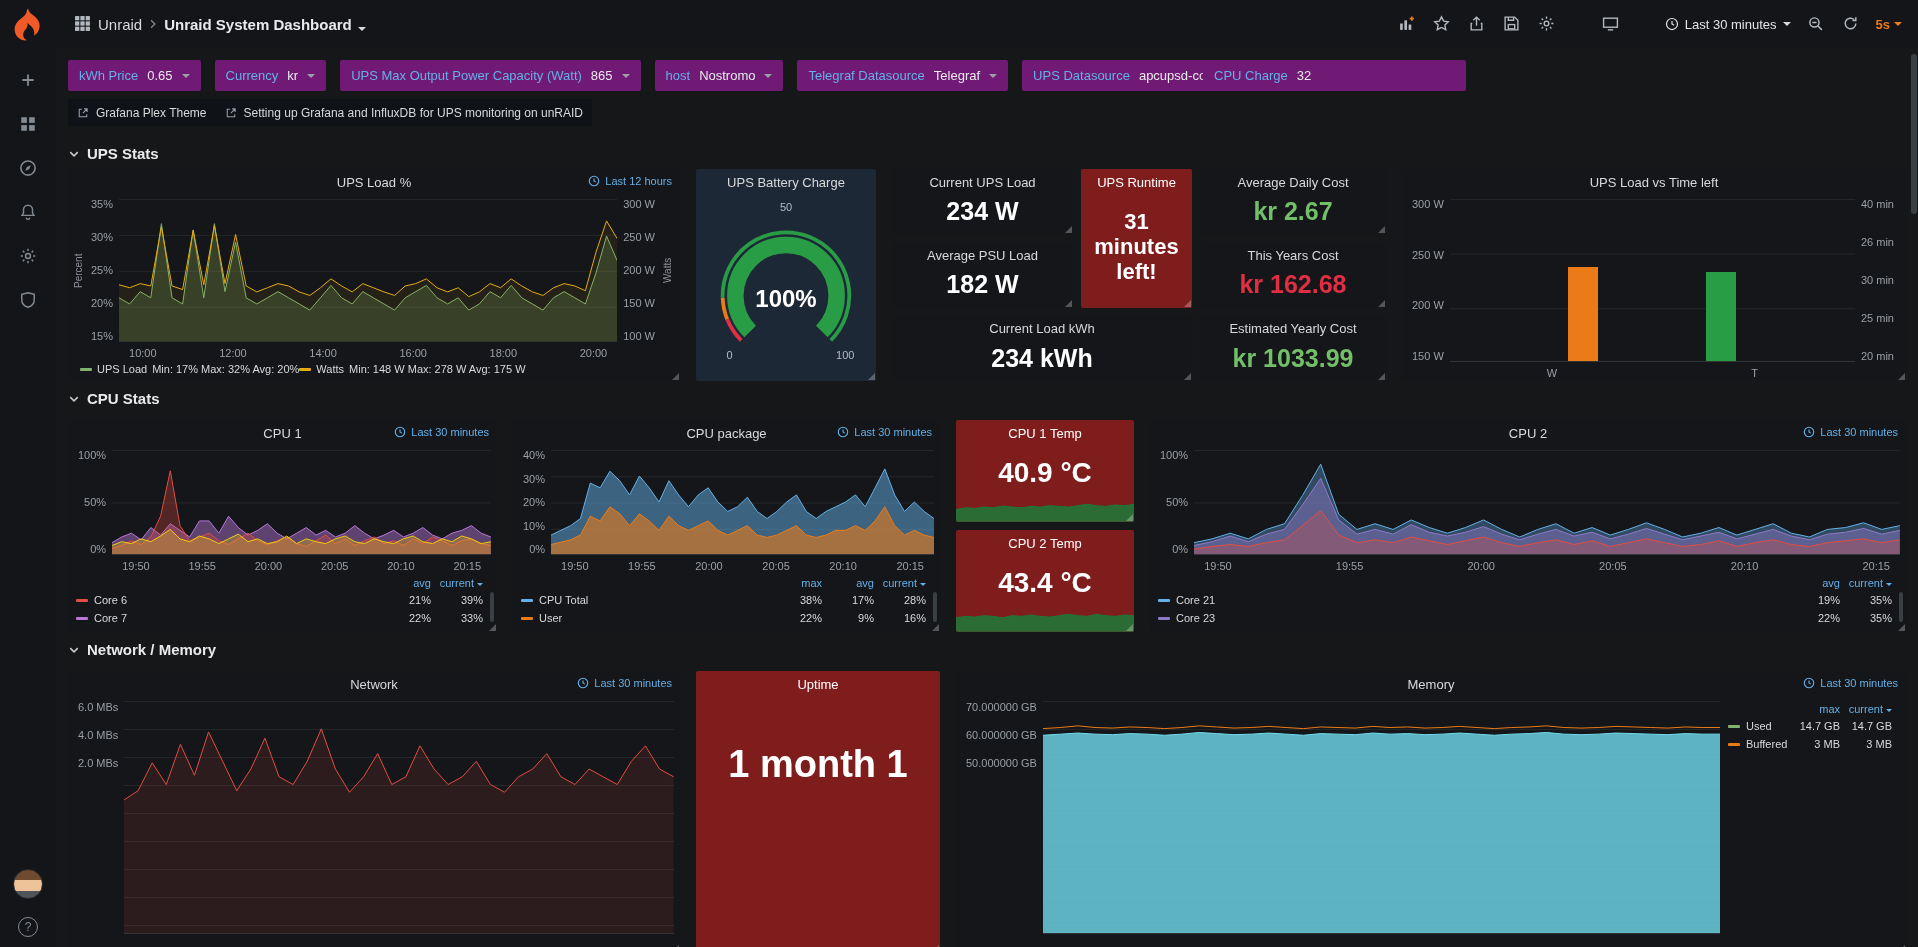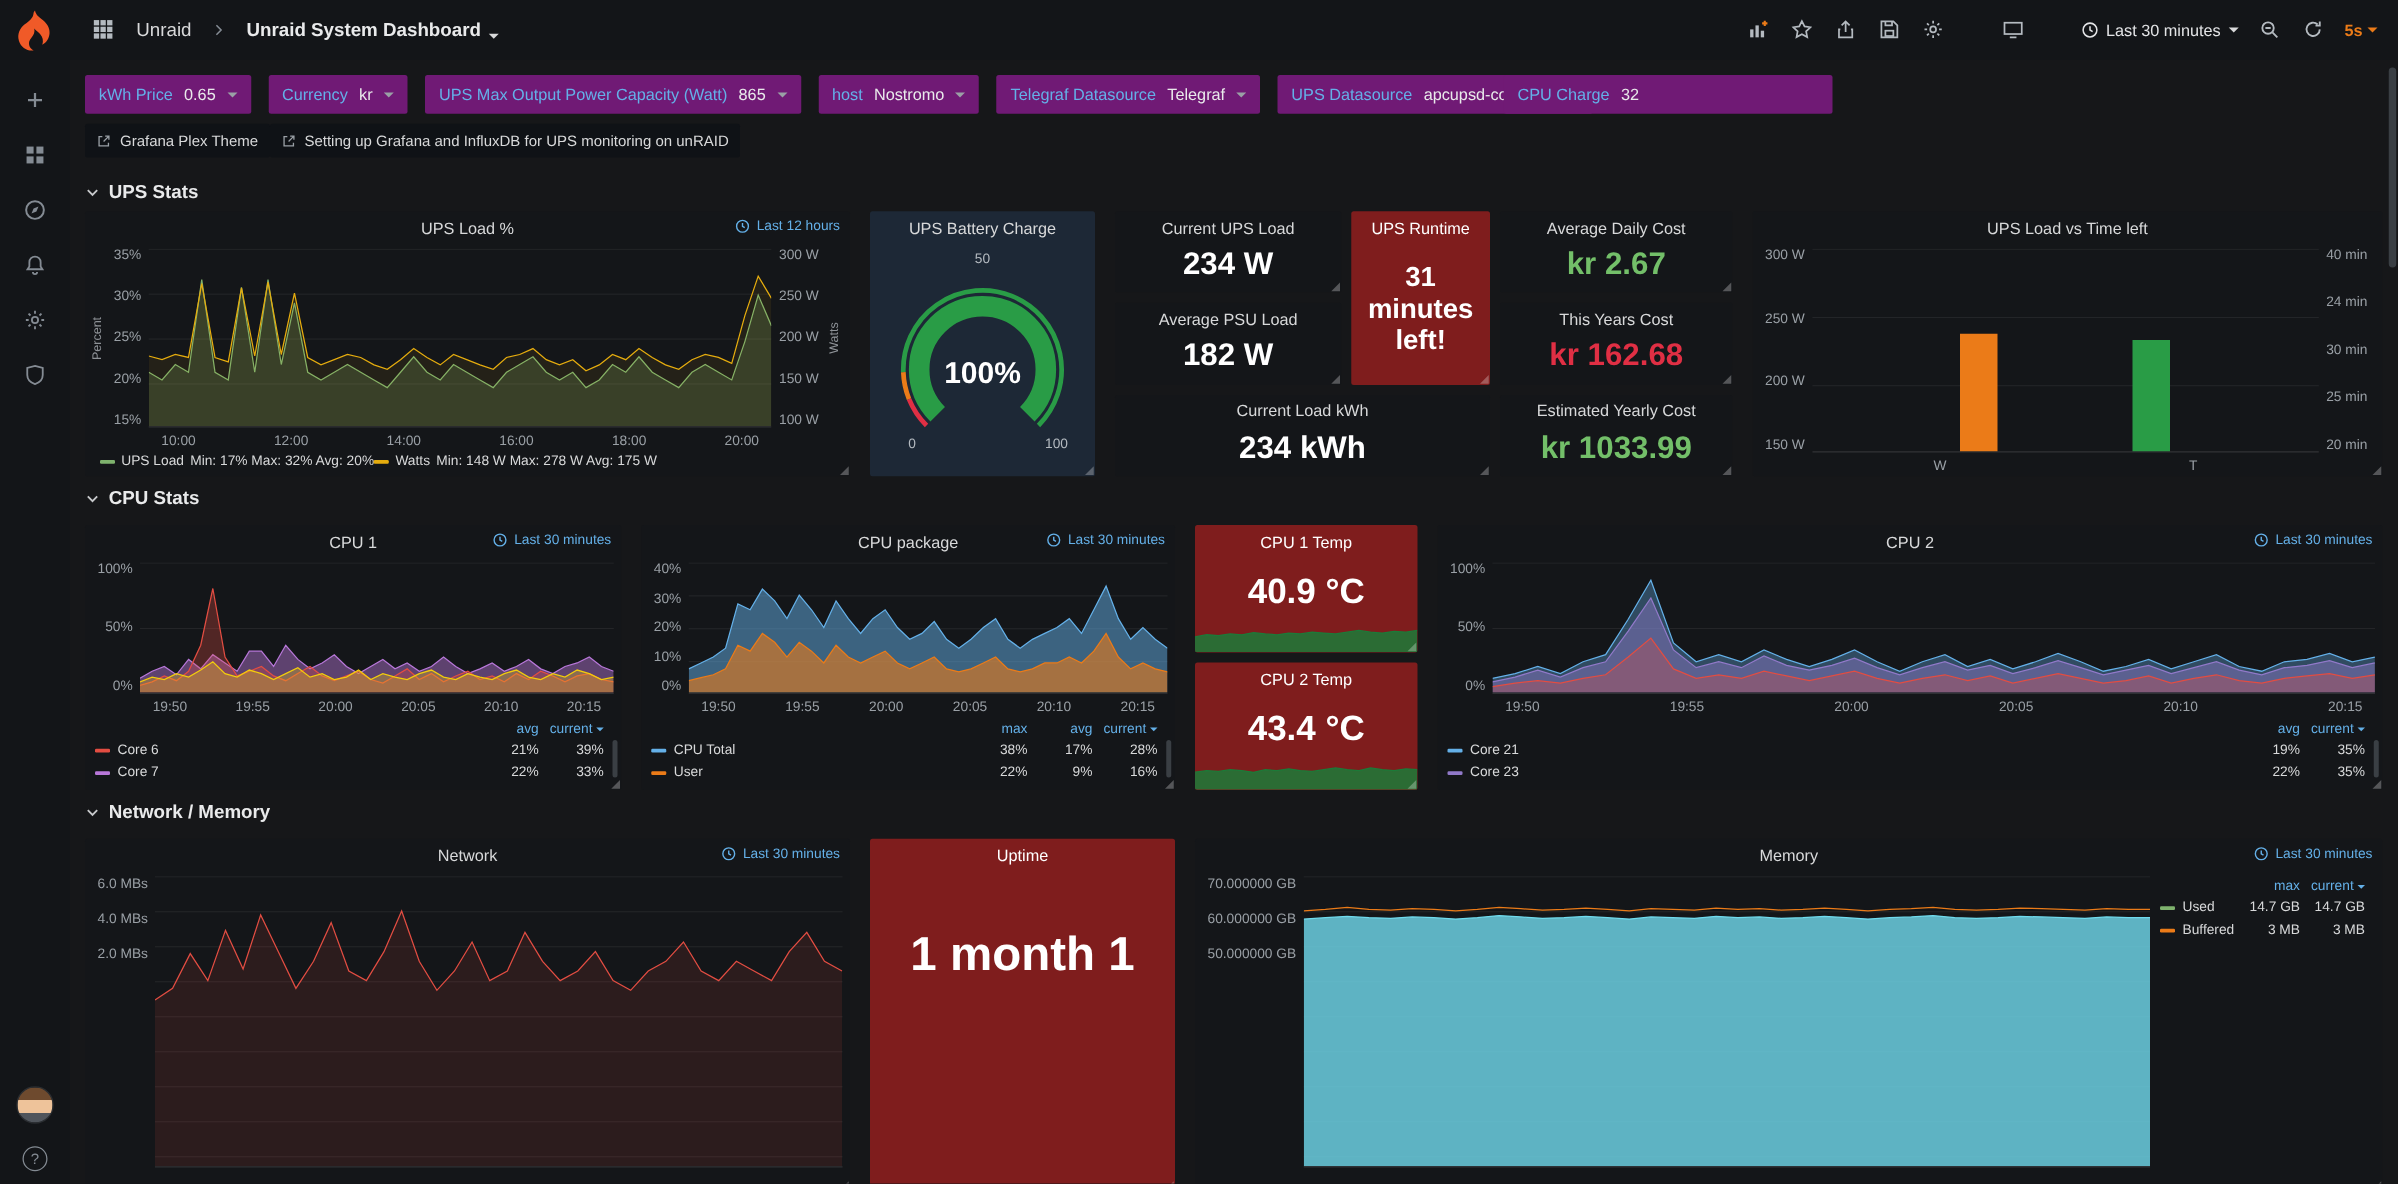--- a/index.html
+++ b/index.html
@@ -14,21 +14,21 @@
 .snav{display:flex;flex-direction:column;gap:24px;margin-top:26px;color:#848b93}
 .sicon{width:20px;height:20px;color:#848b93;cursor:pointer}
 .sicon svg{width:18px;height:18px;margin:1px auto}
 .sb-bottom{margin-top:auto;display:flex;flex-direction:column;gap:18px;align-items:center}
 .avatar{width:30px;height:30px;border-radius:50%;background:linear-gradient(180deg,#6e4a2e 0 36%,#eec39a 36% 74%,#50555c 74%);border:1px solid #2a2d31}
 .help{width:20px;height:20px;border:1.5px solid #848b93;border-radius:50%;color:#848b93;font-size:12px;display:flex;align-items:center;justify-content:center}
 
 
 .main{flex:1;display:flex;flex-direction:column;min-width:0}
 .topbar{height:48px;background:#131518;display:flex;align-items:center;padding:0 16px;flex:0 0 auto}
-.tb-left{display:flex;align-items:center;gap:17px;color:#9fa7b3}
+.tb-left{display:flex;align-items:center;gap:6px;color:#9fa7b3}
 .tb-crumb{color:#d8d9da;font-size:15px}
 .tb-title{font-size:15px;font-weight:600;color:#e9eaeb;display:flex;align-items:flex-end;gap:6px}
 .tb-right{margin-left:auto;display:flex;align-items:center;gap:15px;color:#a7adb3}
 .ib{width:20px;height:20px;color:#b4bac0;cursor:pointer}
 .ib svg{width:17px;height:17px;margin:1px auto}
 .tb-sep{width:14px}
 .timepicker{display:flex;align-items:center;gap:6px;color:#e3e4e6;font-size:13px;cursor:pointer}
 .interval{color:#eb7b18;font-weight:600;display:flex;align-items:center;gap:4px;cursor:pointer}
 .caret{width:0;height:0;border:4px solid transparent;border-top-color:#9aa0a6;transform:translateY(2px)}
 .caret.orange{border-top-color:#eb7b18}
@@ -508,21 +508,21 @@
                 <span>200 W</span>
                 <span>150 W</span>
               </div>
             <div class="plot g3 bars-plot">
 
             <div class="bar" style="height: 58%; background: rgb(235, 123, 24);"></div>
                 <div class="bar" style="height: 55%; background: rgb(41, 156, 70);"></div>
               </div>
             <div class="yticks ytr">
                 <span>40 min</span>
-                <span>24 min</span>
+                <span>26 min</span>
                 <span>30 min</span>
                 <span>25 min</span>
                 <span>20 min</span>
               </div>
             <div class="xticks around">
                 <span>W</span>
                 <span>T</span>
               </div>
           </div>
         </div>

